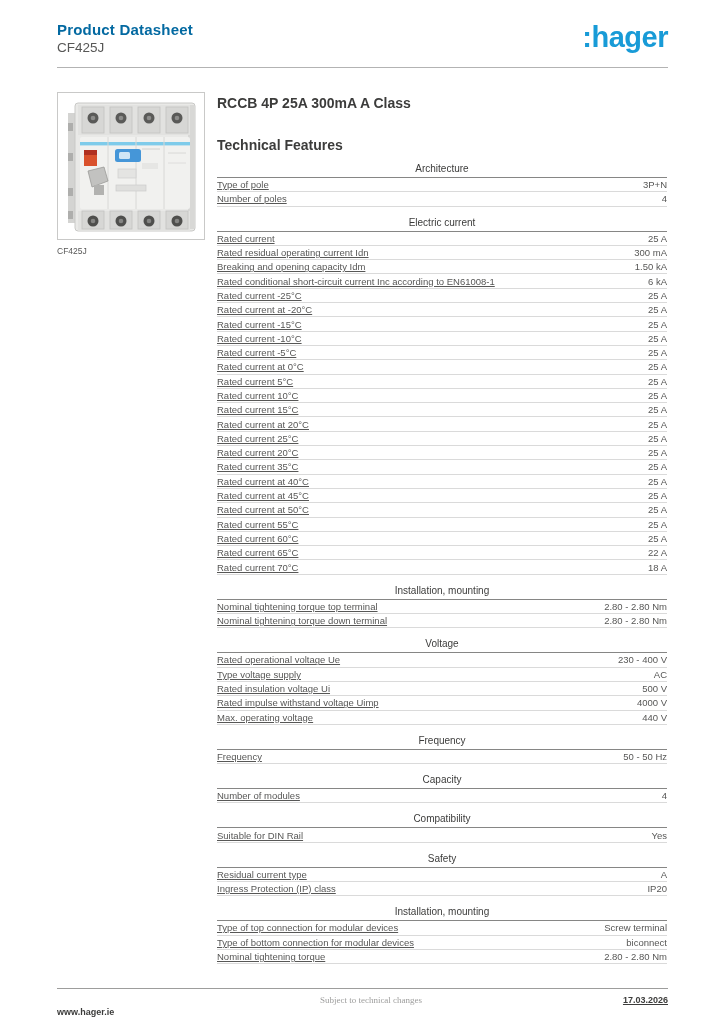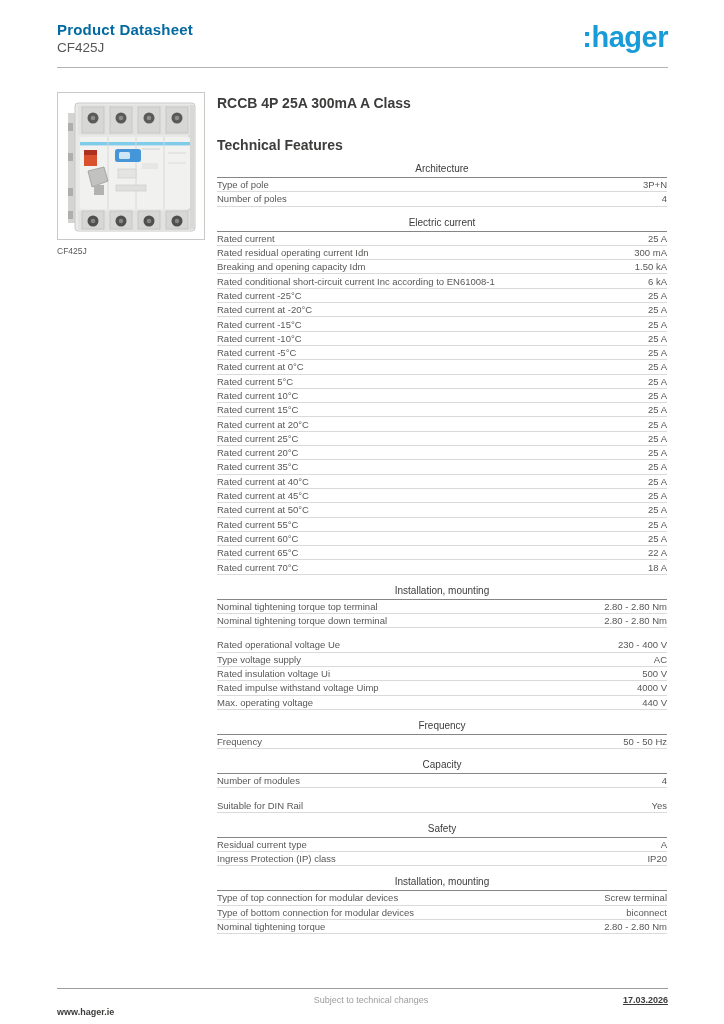--- a/index.html
+++ b/index.html
@@ -45,28 +45,28 @@
     height:15px; line-height:12px;
     border-bottom:1px solid #868685;
     text-align:center;
   }
   .spec-row {
     display:flex; justify-content:space-between; align-items:center;
     height:14.3px;
     border-bottom:1px solid #dadada;
     font-size:9.5px; color:#575756;
   }
-  .spec-label { white-space:nowrap; }
+  .spec-label { white-space:nowrap;text-decoration:underline; }
   .spec-value { white-space:nowrap; text-align:right; }
 
   
   .footer-rule { position:absolute; left:57px; right:56px; top:988px; border-top:1px solid #9d9d9c; }
   .footer { position:absolute; left:57px; right:56px; top:995px; font-size:9px; }
   .footer-left  { position:absolute; left:0; top:12px; font-weight:bold; color:#3c3c3b; }
-  .footer-center{ position:absolute; left:17px; right:0; top:0; text-align:center; color:#9d9d9c; }
+  .footer-center{ position:absolute; left:17px; right:0; top:0; text-align:center; color:#9d9d9c;font-family:Liberation Serif, serif; }
   .footer-right { position:absolute; right:0; top:0; font-weight:bold; color:#3c3c3b;text-decoration:underline; }
 </style>
 </head>
 <body>
 
 <div class="page">
 
   <div class="header">
     <div class="header-title">Product Datasheet</div>
     <div class="header-code">CF425J</div>
@@ -264,20 +264,21 @@
             <div class="spec-row">
               <span class="spec-label">Nominal tightening torque top terminal</span>
               <span class="spec-value">2.80 - 2.80 Nm</span>
             </div>
             <div class="spec-row">
               <span class="spec-label">Nominal tightening torque down terminal</span>
               <span class="spec-value">2.80 - 2.80 Nm</span>
             </div>
           </div>
           <div class="section">
+            <div class="section-title">Voltage</div>
             <div class="spec-row">
               <span class="spec-label">Rated operational voltage Ue</span>
               <span class="spec-value">230 - 400 V</span>
             </div>
             <div class="spec-row">
               <span class="spec-label">Type voltage supply</span>
               <span class="spec-value">AC</span>
             </div>
             <div class="spec-row">
               <span class="spec-label">Rated insulation voltage Ui</span>
@@ -300,20 +301,21 @@
             </div>
           </div>
           <div class="section">
             <div class="section-title">Capacity</div>
             <div class="spec-row">
               <span class="spec-label">Number of modules</span>
               <span class="spec-value">4</span>
             </div>
           </div>
           <div class="section">
+            <div class="section-title">Compatibility</div>
             <div class="spec-row">
               <span class="spec-label">Suitable for DIN Rail</span>
               <span class="spec-value">Yes</span>
             </div>
           </div>
           <div class="section">
             <div class="section-title">Safety</div>
             <div class="spec-row">
               <span class="spec-label">Residual current type</span>
               <span class="spec-value">A</span>

